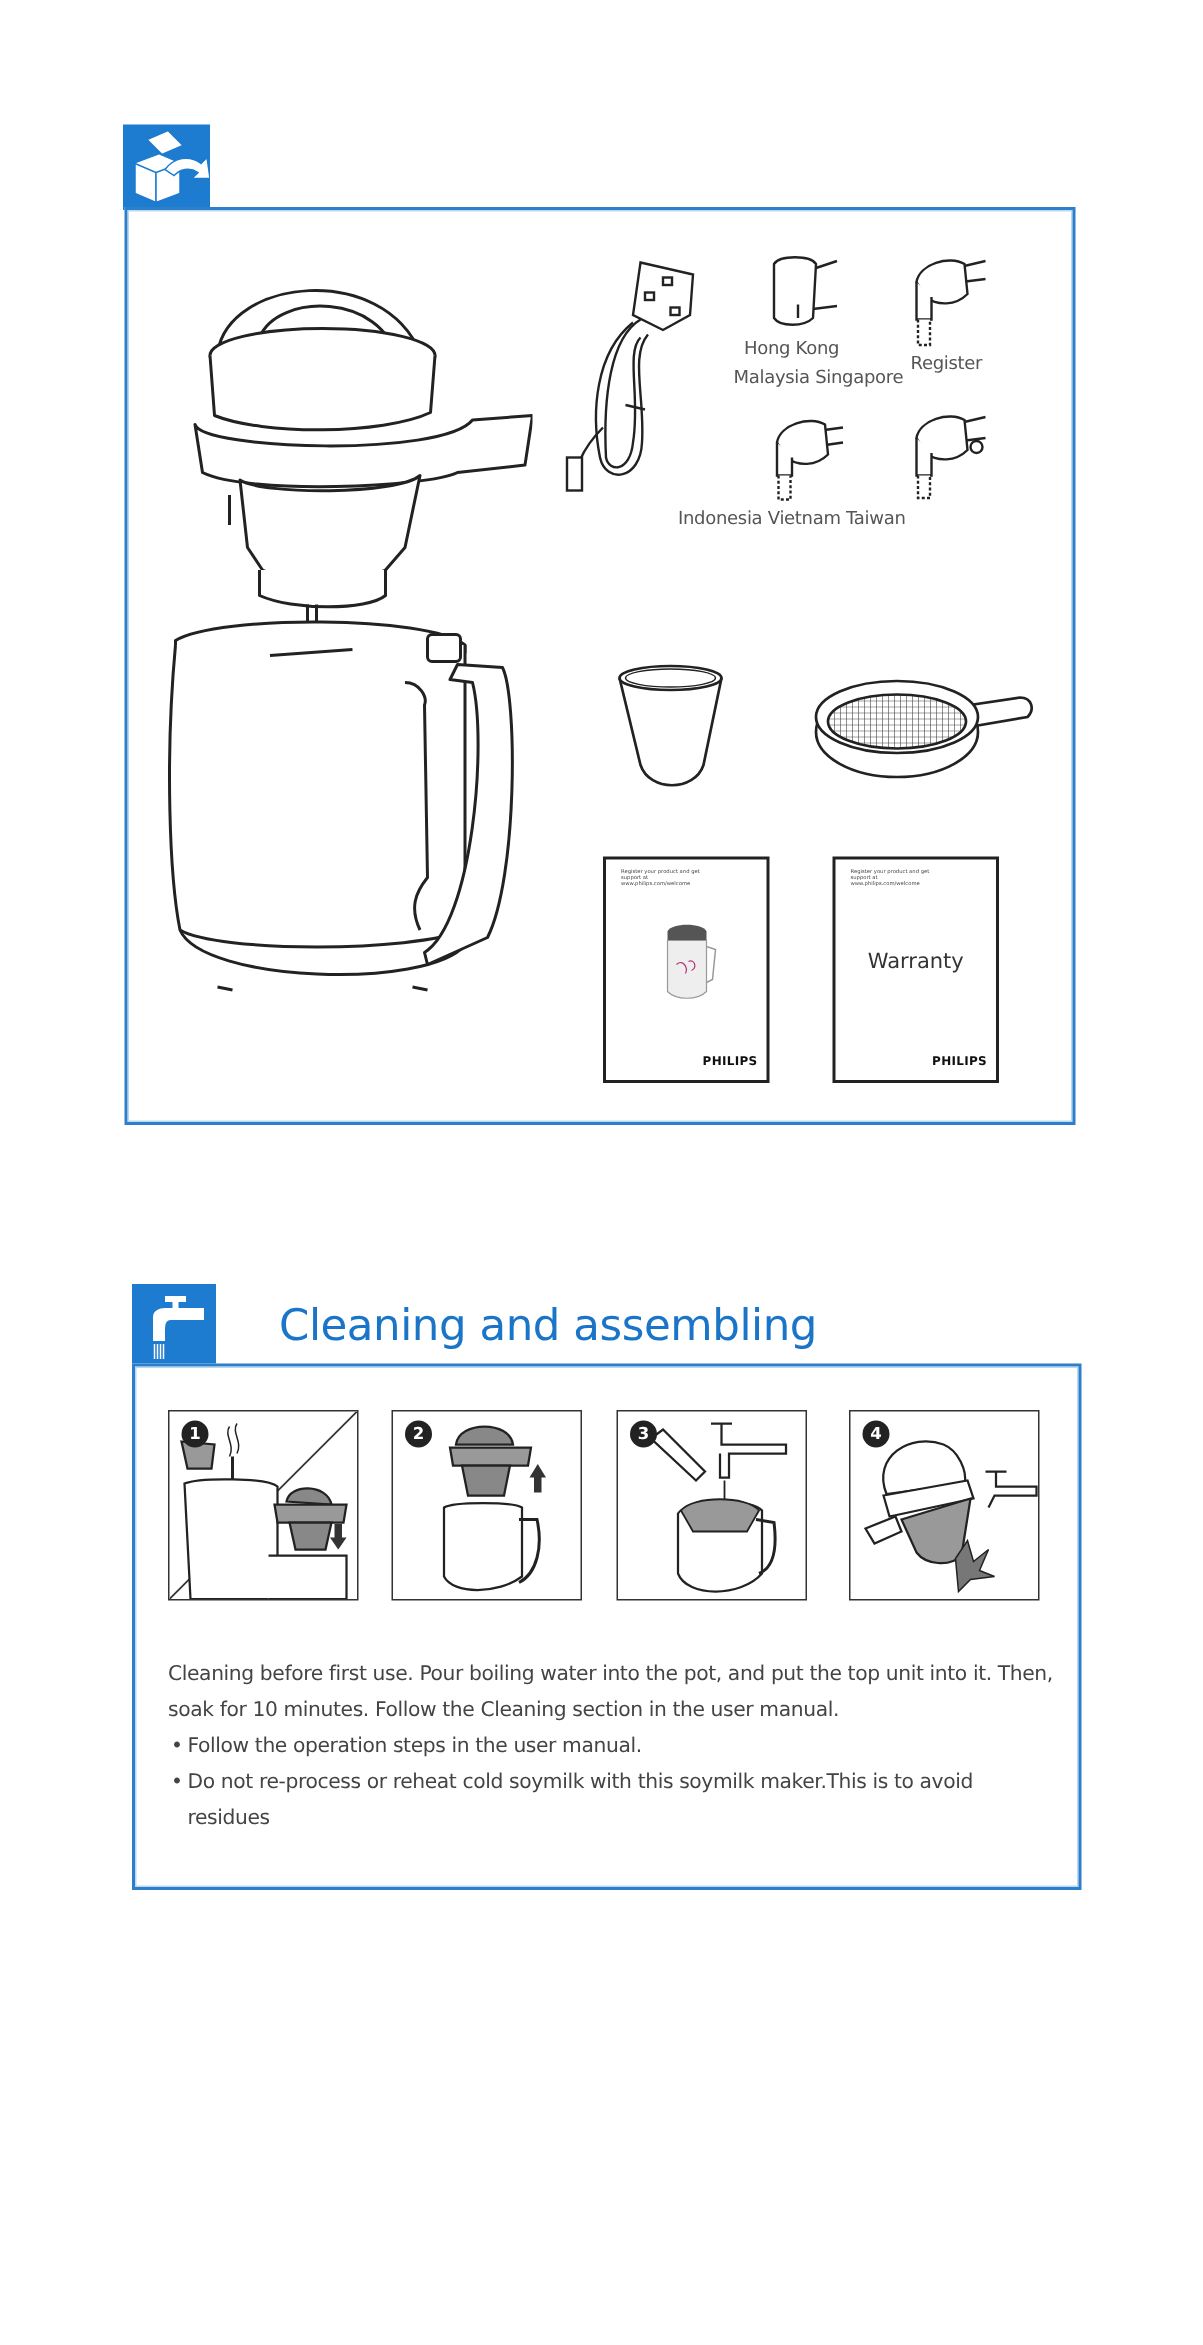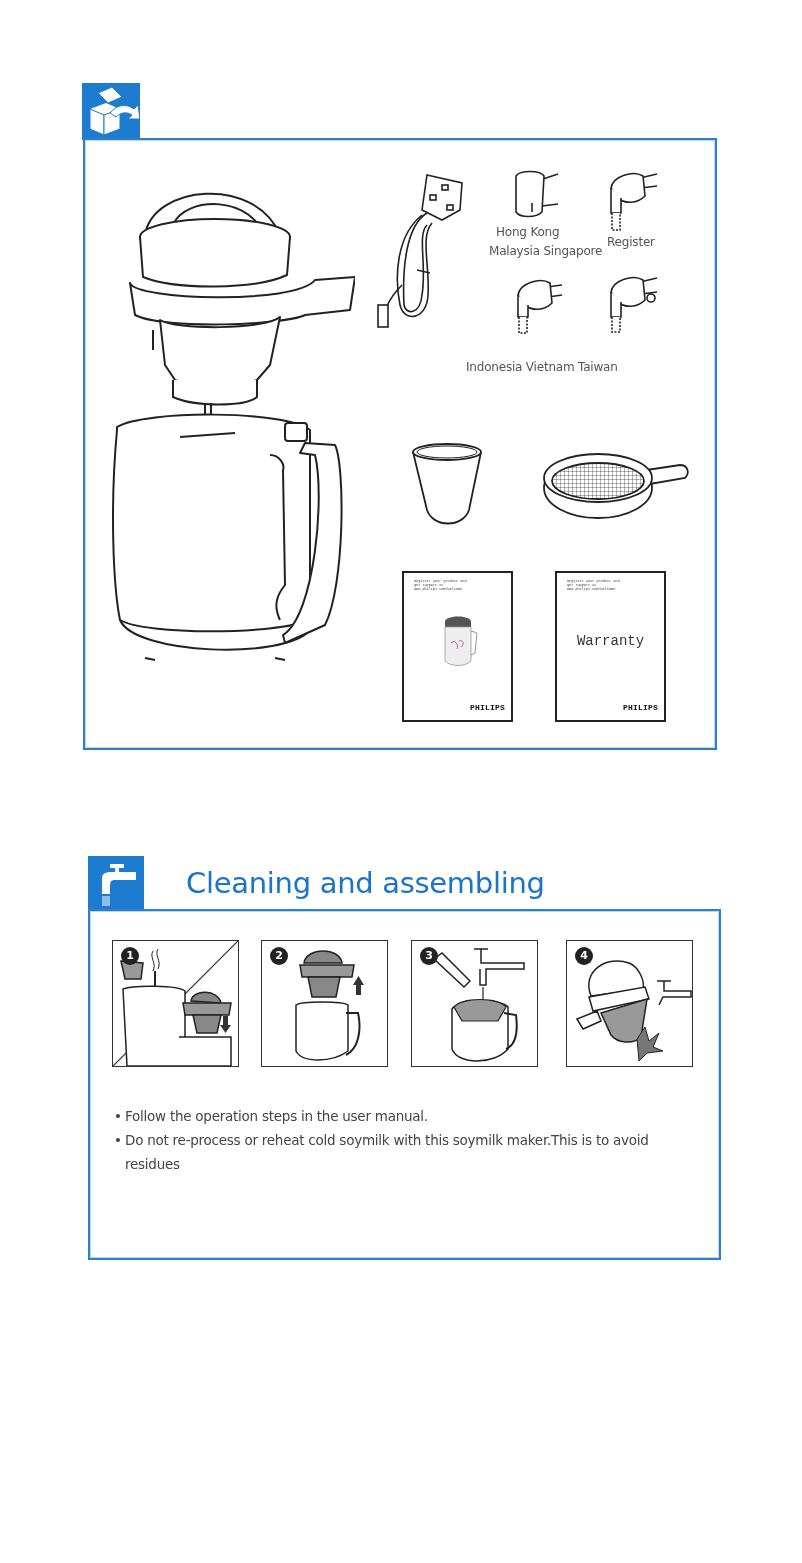--- a/index.html
+++ b/index.html
@@ -2,21 +2,21 @@
 <html><head>
 <meta charset="utf-8">
 <style>
   html, body { margin: 0; padding: 0; background: #ffffff; }
   body { width: 802px; height: 1563px; position: relative; overflow: hidden;
          font-family: "DejaVu Sans", "Liberation Sans", sans-serif; color: #333; }
   .abs { position: absolute; }
   .icon-tab { position: absolute; background: #1d7bd0; }
   .frame { position: absolute; border: 2px solid #2e7fc9; box-shadow: inset 0 0 0 1px #b9d8f2; background: #fff; }
   .plug-label { position: absolute; font-size: 12px; color: #555; text-align: center; white-space: nowrap; letter-spacing: -0.2px; }
-  .booklet { position: absolute; border: 2px solid #222; background: #fff; font-family: Liberation Mono, monospace; }
+  .booklet { position: absolute; border: 2px solid #222; background: #fff; }
   .booklet .tiny { position: absolute; left: 10px; top: 6px; font-size: 3.5px; color: #444; line-height: 4px; }
   .booklet .brand { position: absolute; right: 6px; bottom: 8px; font-size: 8px; font-weight: bold; color: #111; letter-spacing: 0.2px; }
   .booklet .wtext { position: absolute; left: 0; right: 0; top: 60px; text-align: center; font-size: 14px; color: #333; }
   .section-title { position: absolute; font-size: 29px; color: #1a75c9; font-weight: normal; letter-spacing: -0.3px; }
   .step { position: absolute; border: 1px solid #333; background: #fff; overflow: hidden; }
   .step-num { position: absolute; left: 8px; top: 6px; width: 18px; height: 18px; border-radius: 50%; background: #222; color: #fff; font-size: 11px; font-weight: bold; text-align: center; line-height: 18px; }
   .body-text { position: absolute; left: 112px; top: 1104px; width: 590px; font-size: 13.5px; line-height: 24px; color: #444; letter-spacing: -0.25px; }
   .body-text p { margin: 0; }
   .bullet { position: relative; padding-left: 13px; }
   .bullet .dot { position: absolute; left: 2px; top: 0; }
@@ -123,21 +123,21 @@
     <circle cx="46" cy="26" r="4"></circle>
     <path d="M6,20 C8,8 28,2 38,8 L40,28 C32,36 20,36 12,30 Z"></path>
     <path d="M6,20 L6,45 L16,45 L16,30"></path>
     <path d="M7,45 L7,60 L15,60 L15,45" stroke-dasharray="2 1.5"></path>
   </g>
 </svg>
 
 <div class="plug-label" style="left:496px; top:225px;">Hong Kong</div>
 <div class="plug-label" style="left:489px; top:244px;text-align:center;">Malaysia  Singapore</div>
 <div class="plug-label" style="left:607px; top:235px;">Register</div>
-<div class="plug-label" style="left:466px; top:338px;margin-top:22px;">Indonesia   Vietnam Taiwan</div>
+<div class="plug-label" style="left:452px; top:338px;">Indonesia   Vietnam Taiwan</div>
 
 
 <svg class="abs" style="left:405px; top:440px;" width="85" height="90" viewBox="0 0 85 90">
   <g fill="#fff" stroke="#222" stroke-width="1.8">
     <path d="M8,12 L22,70 C28,88 58,88 64,70 L76,12"></path>
     <ellipse cx="42" cy="12" rx="34" ry="8"></ellipse>
     <ellipse cx="42" cy="12" rx="30" ry="6" fill="none" stroke-width="1"></ellipse>
   </g>
 </svg>
 
@@ -247,20 +247,22 @@
     <path d="M10,78 L30,70 L34,80 L16,88 Z" fill="#fff" stroke="#222" stroke-width="1.5"></path>
     <path d="M34,72 L80,58 L74,96 C66,104 50,102 44,94 Z" fill="#999" stroke="#222" stroke-width="1.5"></path>
     <path d="M90,40 L104,40 M97,40 L97,50 L124,50 L124,56 L96,56 L92,64" fill="none" stroke="#222" stroke-width="1.5"></path>
     <path d="M70,98 L78,86 L82,100 L92,92 L86,106 L96,110 L80,112 L72,120 Z" fill="#777" stroke="#222" stroke-width="1"></path>
   </svg>
   <div class="step-num">4</div>
 </div>
 
 
 <div class="body-text">
+  <p>Cleaning before first use. Pour boiling water into the pot,  and put the top unit into it. Then,</p>
+  <p>soak for 10 minutes. Follow the Cleaning section in the user manual.</p>
   <p class="bullet">
     <span class="dot">•</span>
     <span>Follow the operation steps in the user manual.</span>
   </p>
   <p class="bullet">
     <span class="dot">•</span>
     <span>Do not re-process or reheat cold soymilk with this soymilk maker.This is to avoid residues</span>
   </p>
 </div>
 

